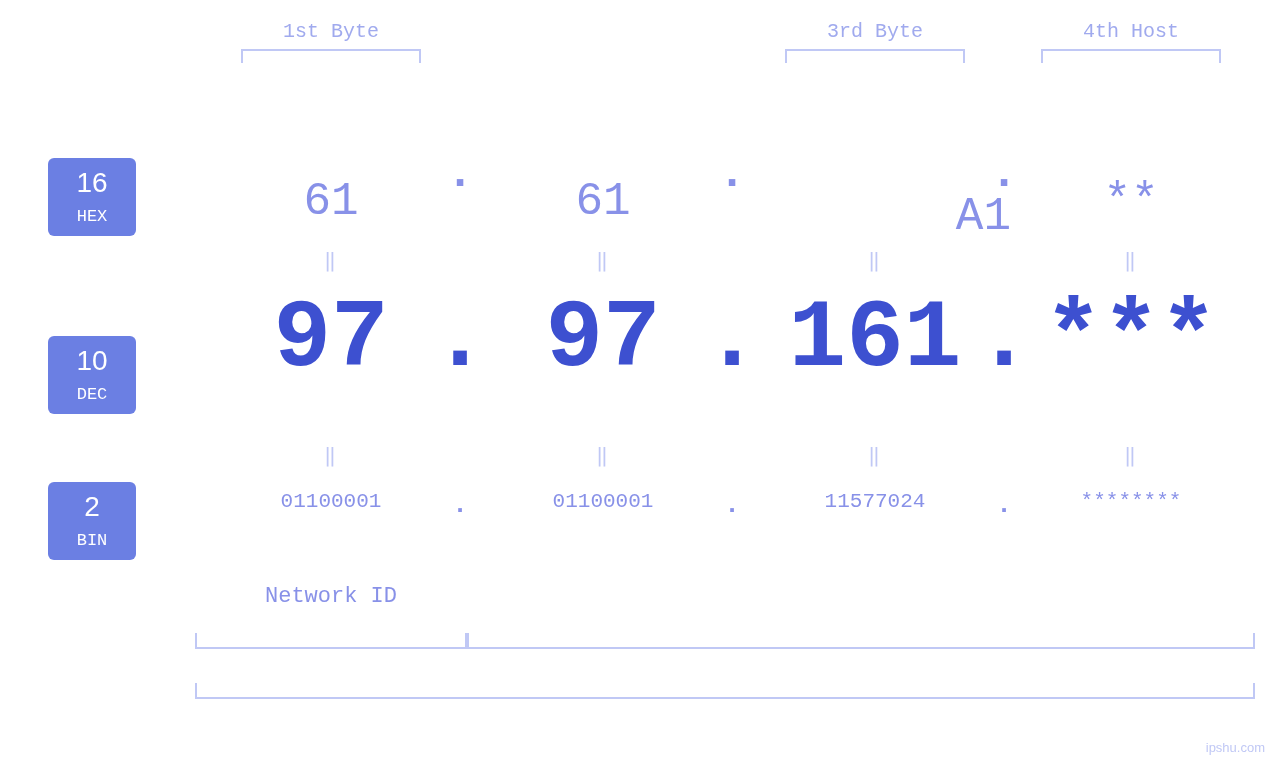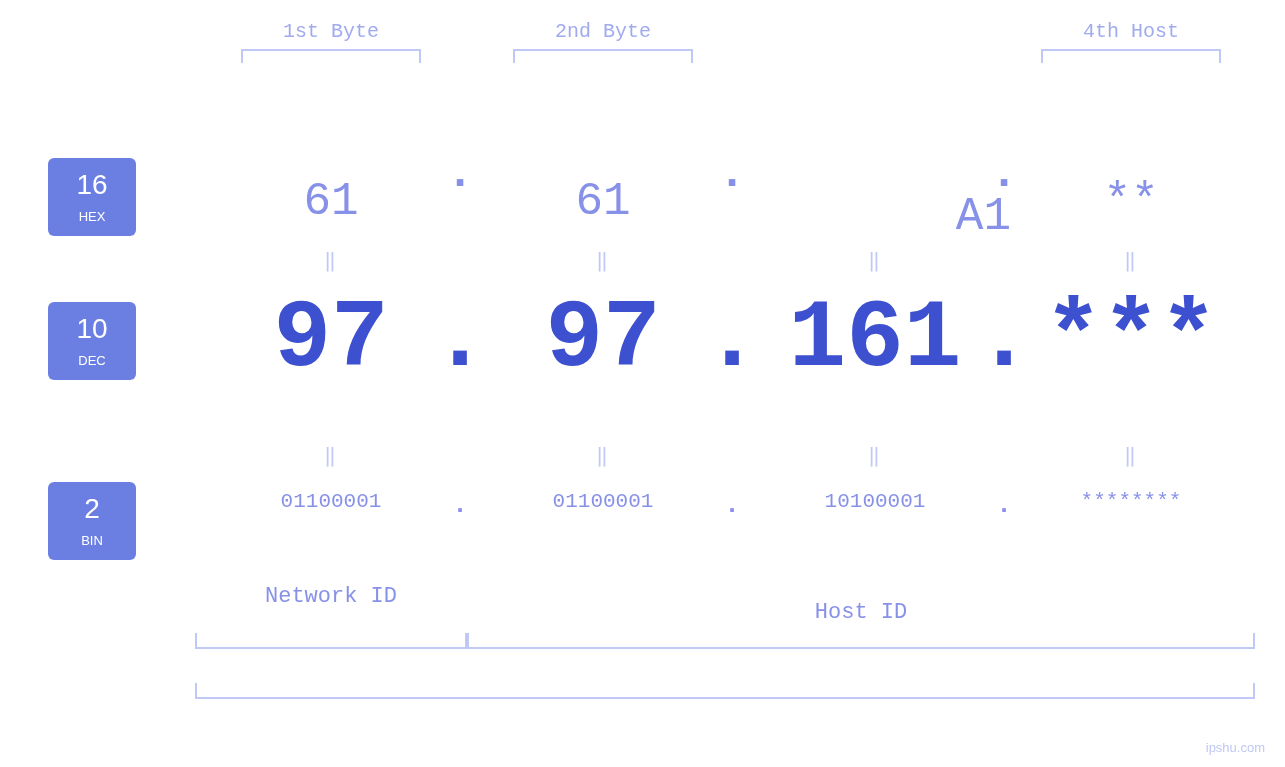--- a/index.html
+++ b/index.html
@@ -21,23 +21,23 @@
     }
 
     .badge-num {
       font-size: 28px;
       font-weight: normal;
       line-height: 1;
       font-family: Arial, sans-serif;
     }
 
     .badge-lbl {
-      font-size: 13px;
+      font-size: 17px;
       margin-top: 10px;
-      font-family: Liberation Sans, sans-serif;
+      font-family: Liberation Mono, monospace;
     }
 
     .byte-val {
       font-family: 'Courier New', Courier, monospace;
       text-align: center;
     }
 
     .byte-val.hex-size {
       font-size: 46px;
       color: #8891e8;
@@ -111,22 +111,22 @@
   </style>
 </head>
 <body>
 
 <div class="full-layout">
 
   <div class="abs-byte-header col1">
     <span class="byte-title">1st Byte</span>
     <div class="abs-bracket-top"></div>
   </div>
-  <div class="abs-byte-header col2">
-    <span class="byte-title">2nd Byte</span>
+  <div class="abs-byte-header col3">
+    <span class="byte-title">3rd Byte</span>
     <div class="abs-bracket-top"></div>
   </div>
   <div class="abs-byte-header col4">
     <span class="byte-title">4th Host</span>
     <div class="abs-bracket-top"></div>
   </div>
 
   <div class="abs-badge" style="top: 158px;">
     <span class="badge-num">16</span>
     <span class="badge-lbl">HEX</span>
@@ -160,21 +160,21 @@
   <div style="position:absolute; top:248px; left:467px; width:272px; display:flex; align-items:center; justify-content:center;">
     <span style="font-size:20px; color:#c0c8f5; letter-spacing:2px;">‖</span>
   </div>
   <div style="position:absolute; top:248px; left:739px; width:272px; display:flex; align-items:center; justify-content:center;">
     <span style="font-size:20px; color:#c0c8f5; letter-spacing:2px;">‖</span>
   </div>
   <div style="position:absolute; top:248px; left:1011px; width:240px; display:flex; align-items:center; justify-content:center;">
     <span style="font-size:20px; color:#c0c8f5; letter-spacing:2px;">‖</span>
   </div>
 
-  <div class="abs-badge" style="top: 302px;">
+  <div class="abs-badge" style="top: 336px;">
     <span class="badge-num">10</span>
     <span class="badge-lbl">DEC</span>
   </div>
 
   <div style="position:absolute; top:285px; left:195px; width:272px; display:flex; align-items:center; justify-content:center;">
     <span class="byte-val dec-size">97</span>
   </div>
   <div style="position:absolute; top:285px; left:435px; width:50px; display:flex; align-items:center; justify-content:center;">
     <span class="dot dec-dot">.</span>
   </div>
@@ -218,40 +218,37 @@
   <div style="position:absolute; top:490px; left:435px; width:50px; display:flex; align-items:center; justify-content:center;">
     <span class="dot bin-dot">.</span>
   </div>
   <div style="position:absolute; top:490px; left:467px; width:272px; display:flex; align-items:center; justify-content:center;">
     <span class="byte-val bin-size">01100001</span>
   </div>
   <div style="position:absolute; top:490px; left:707px; width:50px; display:flex; align-items:center; justify-content:center;">
     <span class="dot bin-dot">.</span>
   </div>
   <div style="position:absolute; top:490px; left:739px; width:272px; display:flex; align-items:center; justify-content:center;">
-    <span class="byte-val bin-size">10100001</span>
+    <span class="byte-val bin-size">11577024</span>
   </div>
   <div style="position:absolute; top:490px; left:979px; width:50px; display:flex; align-items:center; justify-content:center;">
     <span class="dot bin-dot">.</span>
   </div>
   <div style="position:absolute; top:490px; left:1011px; width:240px; display:flex; align-items:center; justify-content:center;">
     <span class="byte-val bin-size">********</span>
   </div>
 
   <div style="position:absolute; bottom:118px; left:195px; width:272px;">
     <div style="text-align:center; margin-bottom:24px;">
       <span style="font-family:'Courier New',Courier,monospace; font-size:22px; color:#8891e8;">Network ID</span>
     </div>
     <div style="width:100%; height:16px; border-bottom:2px solid #c0c8f5; border-left:2px solid #c0c8f5; border-right:2px solid #c0c8f5;"></div>
   </div>
 
   <div style="position:absolute; bottom:118px; left:467px; right:30px;">
-    <div style="text-align:center; margin-bottom:8px;">
-      <span style="font-family:'Courier New',Courier,monospace; font-size:22px; color:#8891e8;">Host ID</span>
-    </div>
     <div style="width:100%; height:16px; border-bottom:2px solid #c0c8f5; border-left:2px solid #c0c8f5; border-right:2px solid #c0c8f5;"></div>
   </div>
 
   <div style="position:absolute; bottom:68px; left:195px; right:30px; height:16px; border-bottom:2px solid #c0c8f5; border-left:2px solid #c0c8f5; border-right:2px solid #c0c8f5;"></div>
 
 
   <div style="position:absolute; bottom:10px; right:20px;margin-left:18px;">
     <span style="font-size:13px; color:#c0c8f5; font-family:Arial,sans-serif;">ipshu.com</span>
   </div>
 

